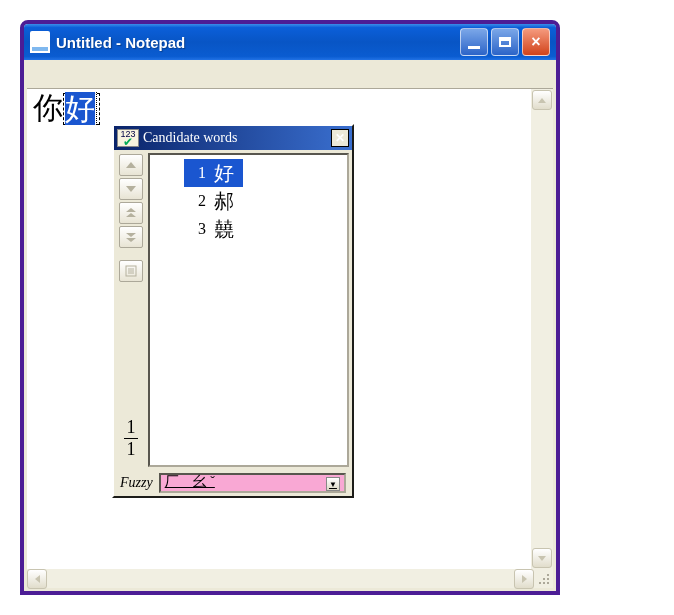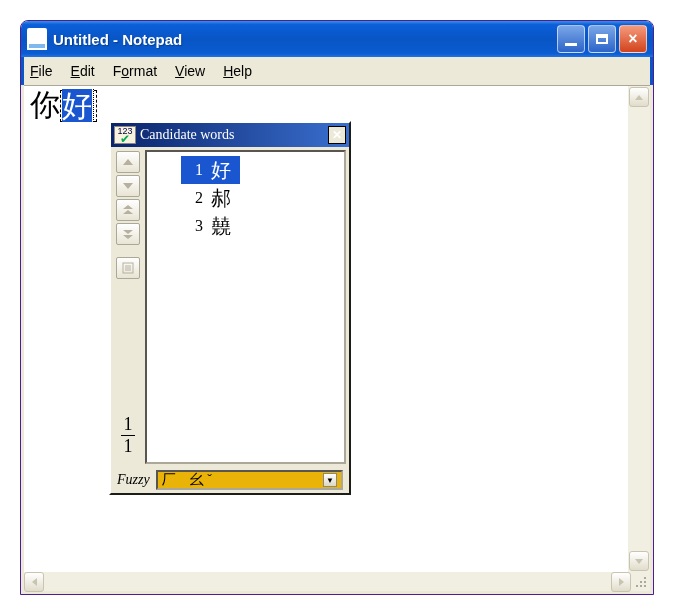--- a/index.html
+++ b/index.html
@@ -7,22 +7,22 @@
       font-family: "Tahoma", "Microsoft Sans Serif", sans-serif;
       font-size: 11px;
       background: #fff;
       width: 674px;
       height: 615px;
       overflow: hidden;
     }
     .window {
       position: absolute;
       top: 20px; left: 20px;
-      width: 634px; height: 575px;
-      border: 1px solid #4c1d95;
+      width: 540px; height: 575px;
+      border: 4px solid #4c1d95;
       border-radius: 8px 8px 0 0;
       overflow: hidden;
       background: #ece9d8;
     }
     .titlebar {
       height: 36px;
       background: linear-gradient(to bottom, #3a8ee8 0%, #0b5fd9 10%, #0855c5 50%, #0a5cd1 90%, #2172e5 100%);
       display: flex;
       align-items: center;
       padding: 0 6px;
@@ -187,24 +187,25 @@
     .cand-row.selected .cand-inner { background:#1a56d0; color:#fff; padding: 0 4px 0 0;}
     .cand-row.selected .cand-num { background:#1a56d0; color:#fff; }
     .cand-row.selected .cand-text { }
     .cand-inner { display:flex; }
     .ime-footer {
       height: 26px; display:flex; align-items:center; padding: 0 6px;
       font-family: "Georgia", serif; font-style: italic; font-size: 14px;
       gap: 6px;
     }
     .ime-input {
-      flex:1; height:20px; background:#eab308; border:2px inset #aca899;
-      display:flex; align-items:center; padding:0 4px;
+      flex:1; height:20px; background:#f9a8d4; border:2px inset #aca899;
+      display:flex; align-items:flex-end; padding:0 4px;
       font-family: "SimSun", serif; font-size:14px; font-style:normal; color:#000;
       justify-content:space-between;
+      text-decoration:underline;
     }
     .dd { width:14px; height:14px; background:linear-gradient(#fff,#dcd8c5); border:1px solid #888; display:flex; align-items:center; justify-content:center; font-size:8px; color:#000;}
     svg.tri { display:block; }
   </style>
 </head>
 <body>
 
 <div class="window">
 
   <div class="titlebar">
@@ -216,27 +217,20 @@
         </div>
       <div class="win-btn max">
           <div class="max-glyph"></div>
         </div>
       <div class="win-btn close">
           <span class="close-glyph">×</span>
         </div>
     </div>
   </div>
 
-  <div class="menubar">
-    <span class="menu-item"><span class="ul">F</span>ile</span>
-    <span class="menu-item"><span class="ul">E</span>dit</span>
-    <span class="menu-item">F<span class="ul">o</span>rmat</span>
-    <span class="menu-item"><span class="ul">V</span>iew</span>
-    <span class="menu-item"><span class="ul">H</span>elp</span>
-  </div>
 
   <div class="client">
     <div class="client-inner">
       <div class="editor-text">
         <span class="t-plain">你</span>
           <span class="t-composing"><span class="t-sel">好</span><span class="caret"></span></span>
       </div>
 
       <div class="ime-window">
         <div class="ime-title">

